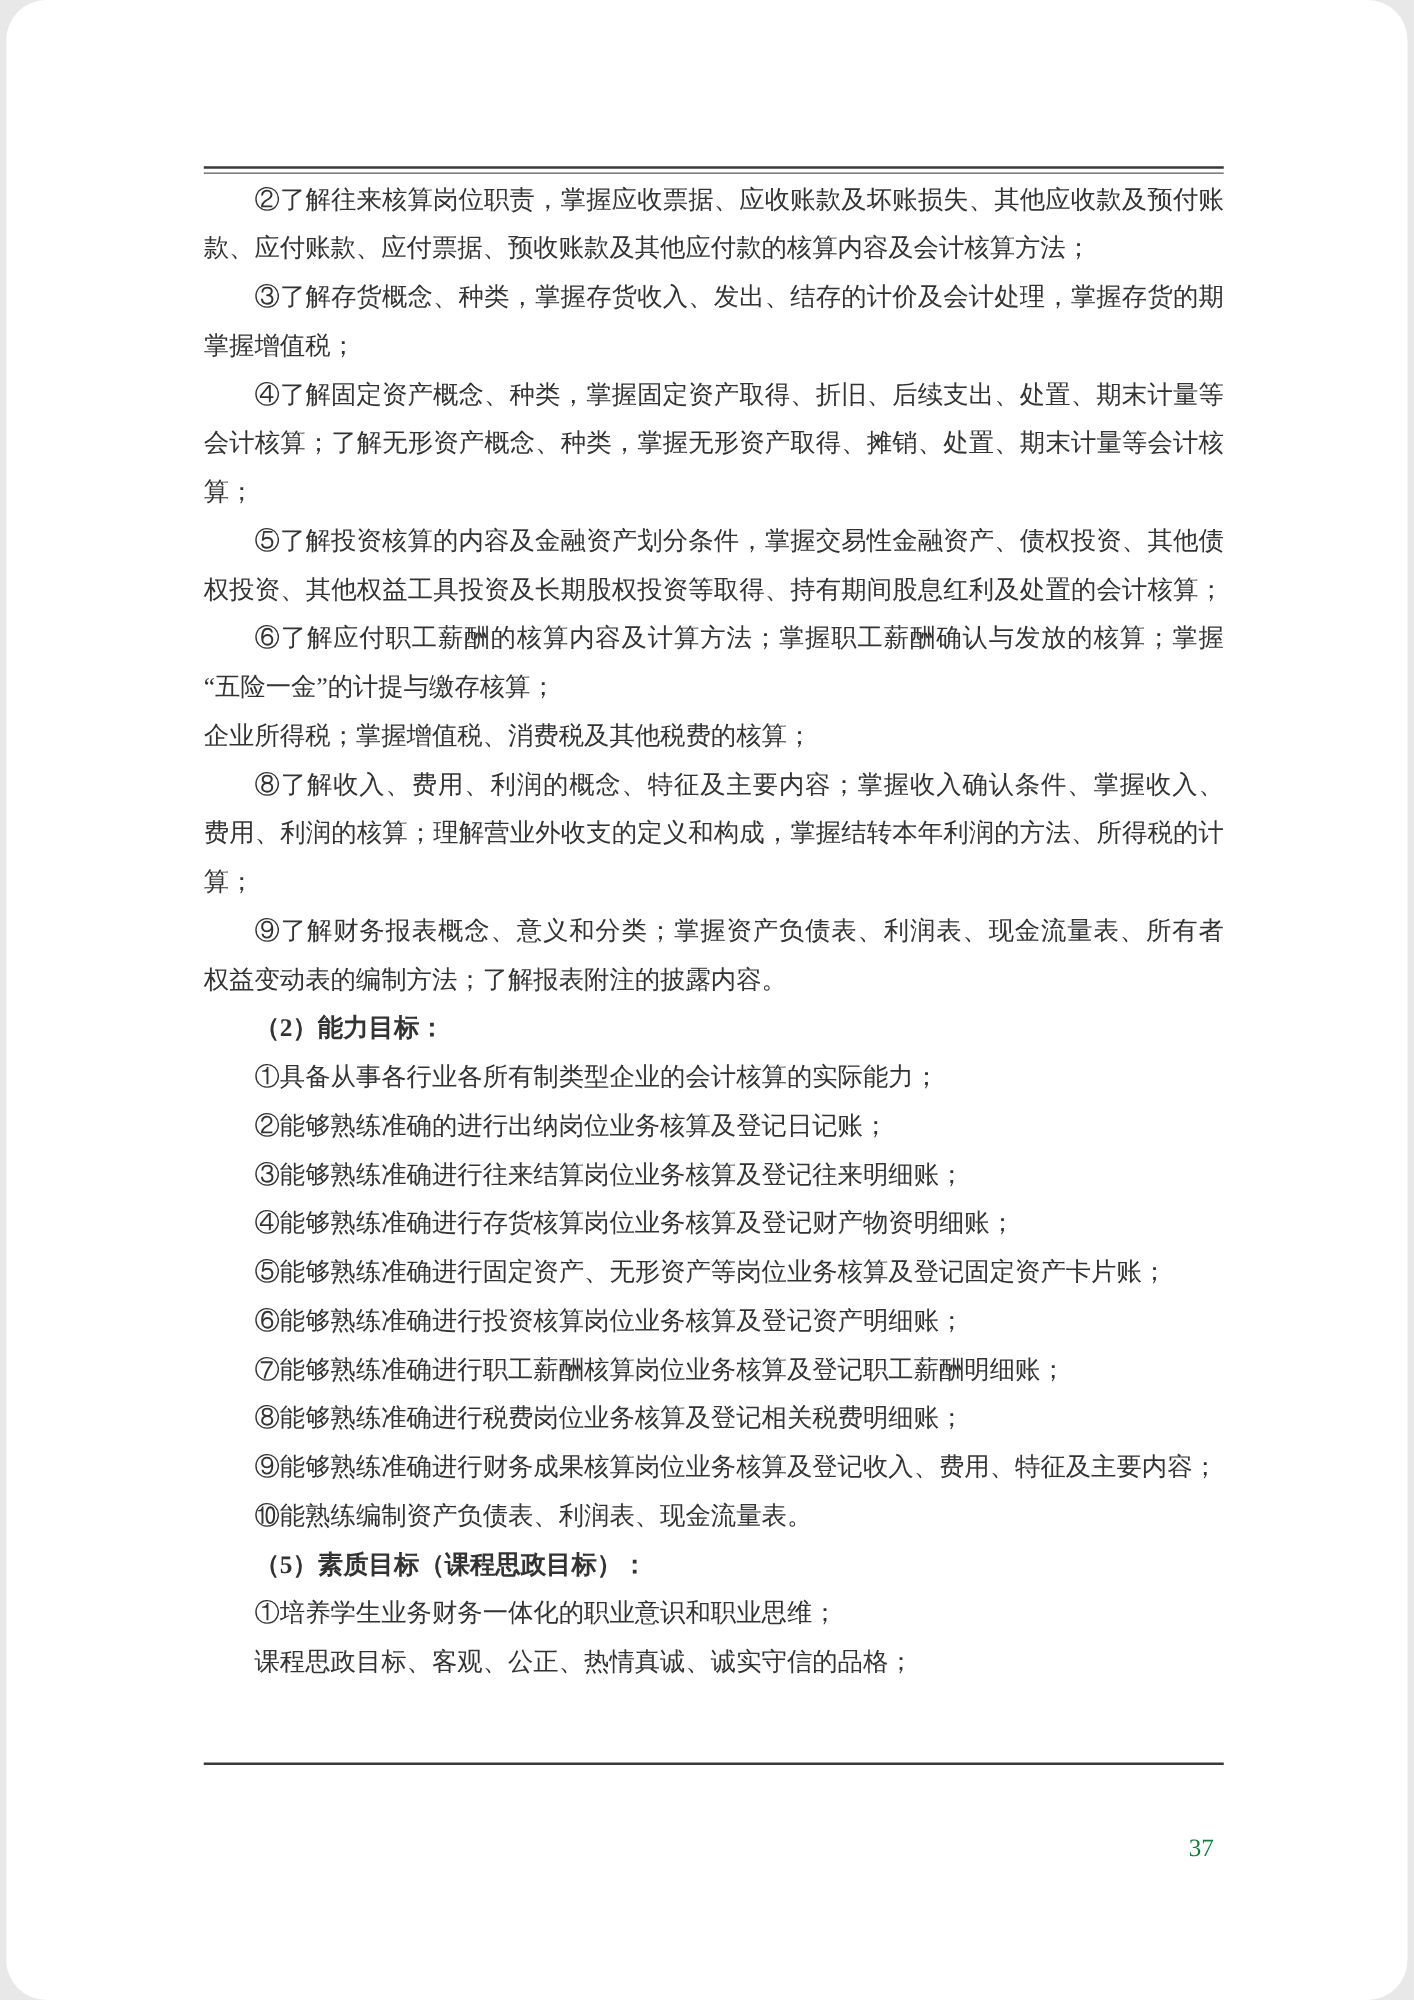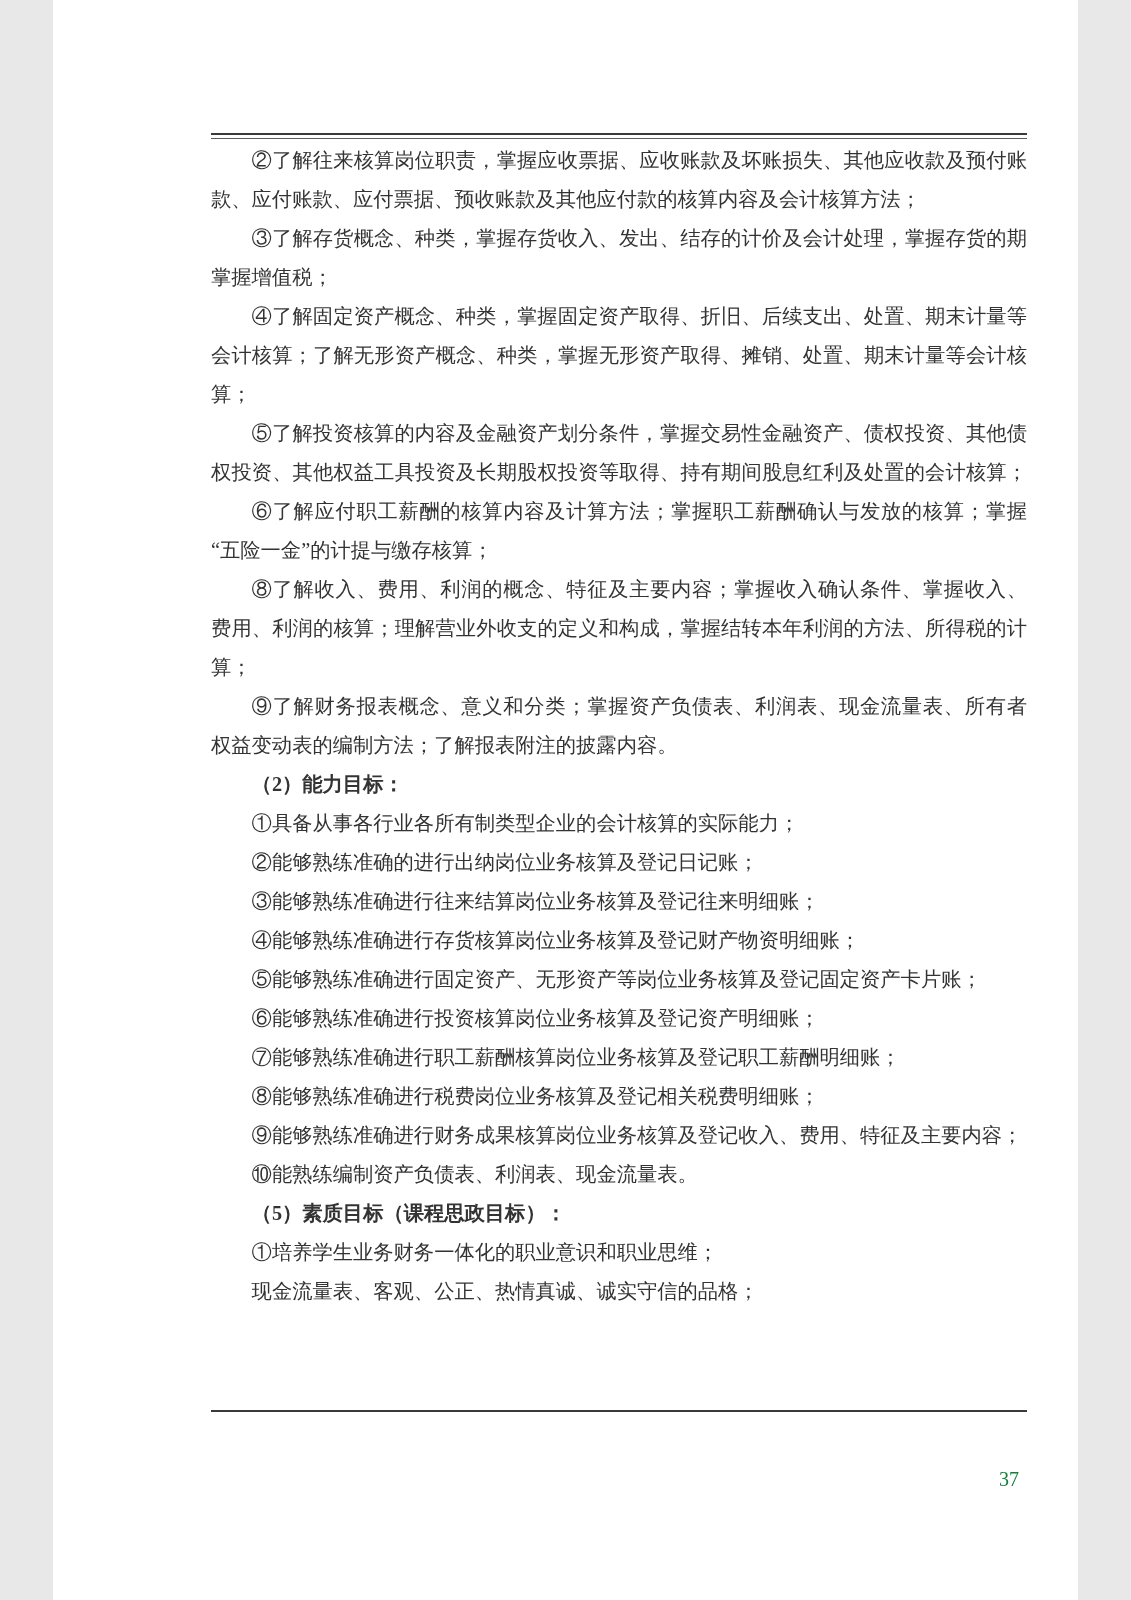--- a/index.html
+++ b/index.html
@@ -1,24 +1,25 @@
 <!DOCTYPE html>
 <html><head>
 <meta charset="utf-8">
 <style>
   html, body { margin: 0; padding: 0; background: #e8e8e8; }
   .page {
     position: relative;
-    width: 1025px;
+    width: 1121px;
     height: 1600px;
     background: #ffffff;
     font-family: "Liberation Serif", "DejaVu Serif", serif;
     color: #333333;
     overflow: hidden;
     margin: 0 auto;
+    border-radius: 32px;
   }
   .header-rule {
     position: absolute;
     left: 158px;
     top: 133px;
     width: 816px;
     height: 3px;
     border-top: 2px solid #3a3a3a;
     border-bottom: 1px solid #5a5a5a;
   }
@@ -69,35 +70,36 @@
       <div class="line">款、应付账款、应付票据、预收账款及其他应付款的核算内容及会计核算方法；</div>
       <div class="line indent fill">③了解存货概念、种类，掌握存货收入、发出、结存的计价及会计处理，掌握存货的期</div>
       <div class="line">掌握增值税；</div>
       <div class="line indent fill">④了解固定资产概念、种类，掌握固定资产取得、折旧、后续支出、处置、期末计量等</div>
       <div class="line fill">会计核算；了解无形资产概念、种类，掌握无形资产取得、摊销、处置、期末计量等会计核</div>
       <div class="line">算；</div>
       <div class="line indent fill">⑤了解投资核算的内容及金融资产划分条件，掌握交易性金融资产、债权投资、其他债</div>
       <div class="line fill">权投资、其他权益工具投资及长期股权投资等取得、持有期间股息红利及处置的会计核算；</div>
       <div class="line indent fill">⑥了解应付职工薪酬的核算内容及计算方法；掌握职工薪酬确认与发放的核算；掌握</div>
       <div class="line">“五险一金”的计提与缴存核算；</div>
+      <div class="line">企业所得税；掌握增值税、消费税及其他税费的核算；</div>
       <div class="line indent fill">⑧了解收入、费用、利润的概念、特征及主要内容；掌握收入确认条件、掌握收入、</div>
       <div class="line fill">费用、利润的核算；理解营业外收支的定义和构成，掌握结转本年利润的方法、所得税的计</div>
       <div class="line">算；</div>
       <div class="line indent fill">⑨了解财务报表概念、意义和分类；掌握资产负债表、利润表、现金流量表、所有者</div>
       <div class="line">权益变动表的编制方法；了解报表附注的披露内容。</div>
       <div class="line indent bold">（2）能力目标：</div>
       <div class="line indent">①具备从事各行业各所有制类型企业的会计核算的实际能力；</div>
       <div class="line indent">②能够熟练准确的进行出纳岗位业务核算及登记日记账；</div>
       <div class="line indent">③能够熟练准确进行往来结算岗位业务核算及登记往来明细账；</div>
       <div class="line indent">④能够熟练准确进行存货核算岗位业务核算及登记财产物资明细账；</div>
       <div class="line indent">⑤能够熟练准确进行固定资产、无形资产等岗位业务核算及登记固定资产卡片账；</div>
       <div class="line indent">⑥能够熟练准确进行投资核算岗位业务核算及登记资产明细账；</div>
       <div class="line indent">⑦能够熟练准确进行职工薪酬核算岗位业务核算及登记职工薪酬明细账；</div>
       <div class="line indent">⑧能够熟练准确进行税费岗位业务核算及登记相关税费明细账；</div>
       <div class="line indent">⑨能够熟练准确进行财务成果核算岗位业务核算及登记收入、费用、特征及主要内容；</div>
       <div class="line indent">⑩能熟练编制资产负债表、利润表、现金流量表。</div>
       <div class="line indent bold">（5）素质目标（课程思政目标）：</div>
       <div class="line indent">①培养学生业务财务一体化的职业意识和职业思维；</div>
-      <div class="line indent">现金流量表、客观、公正、热情真诚、诚实守信的品格；</div>
+      <div class="line indent">课程思政目标、客观、公正、热情真诚、诚实守信的品格；</div>
     </div>
   <div class="footer-rule"></div>
   <div class="page-number">37</div>
 </div>
 
 </body></html>

